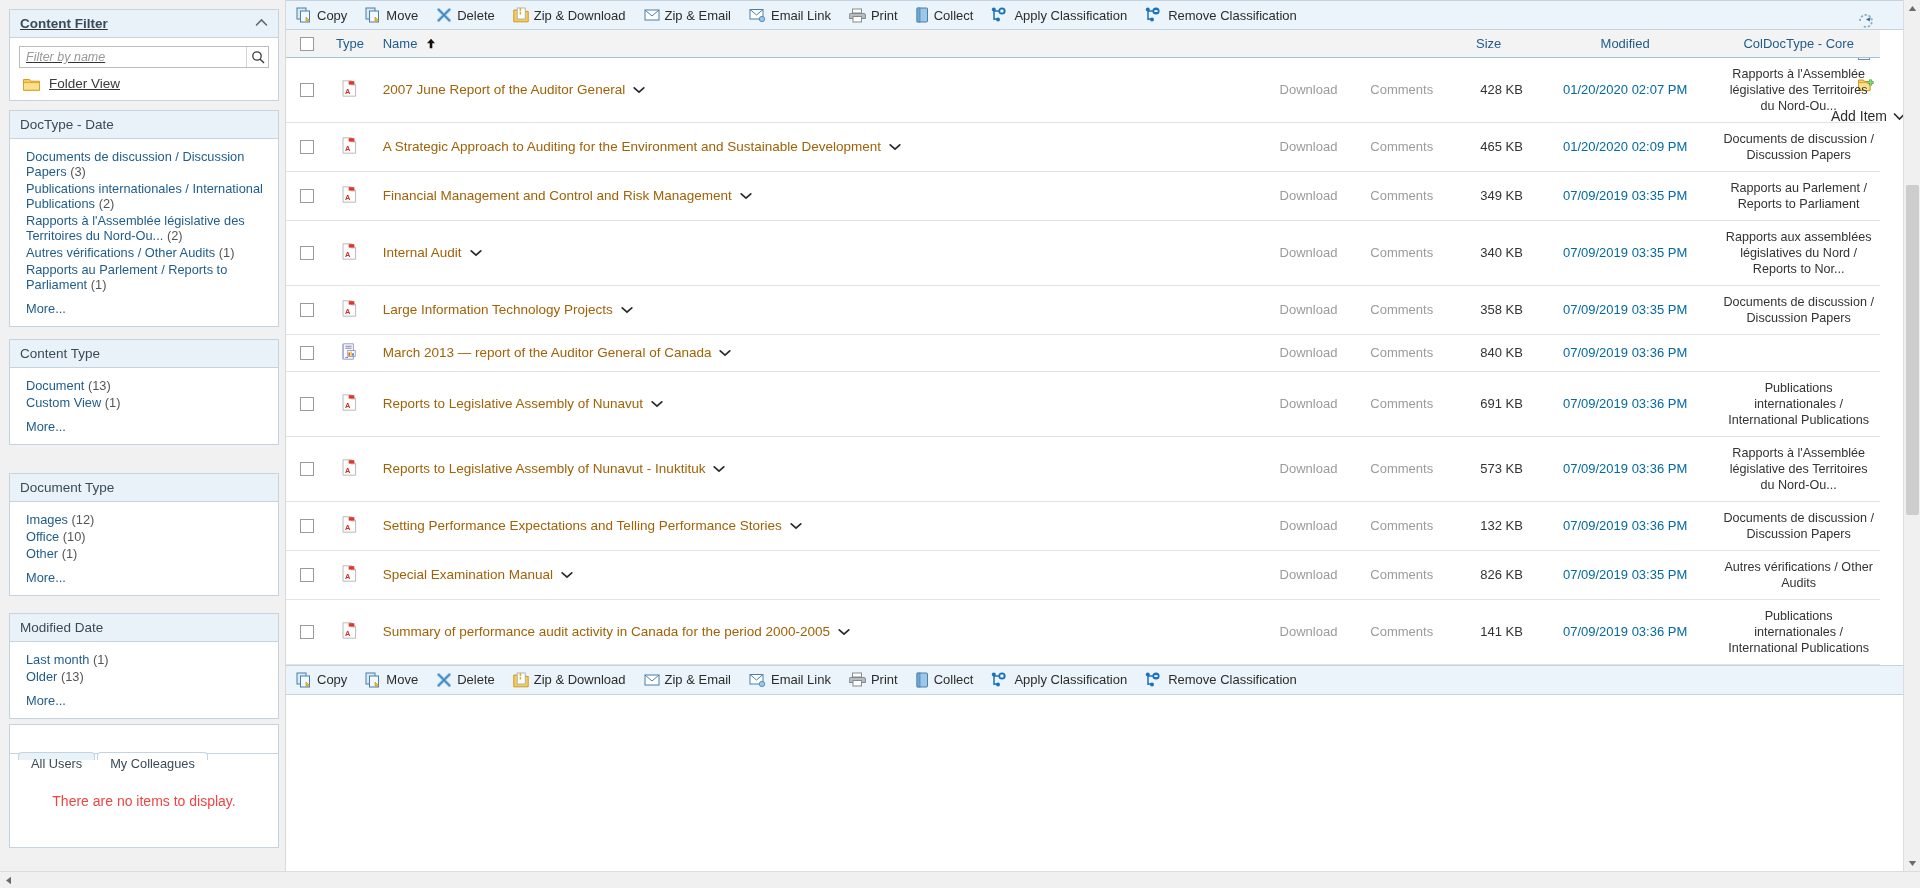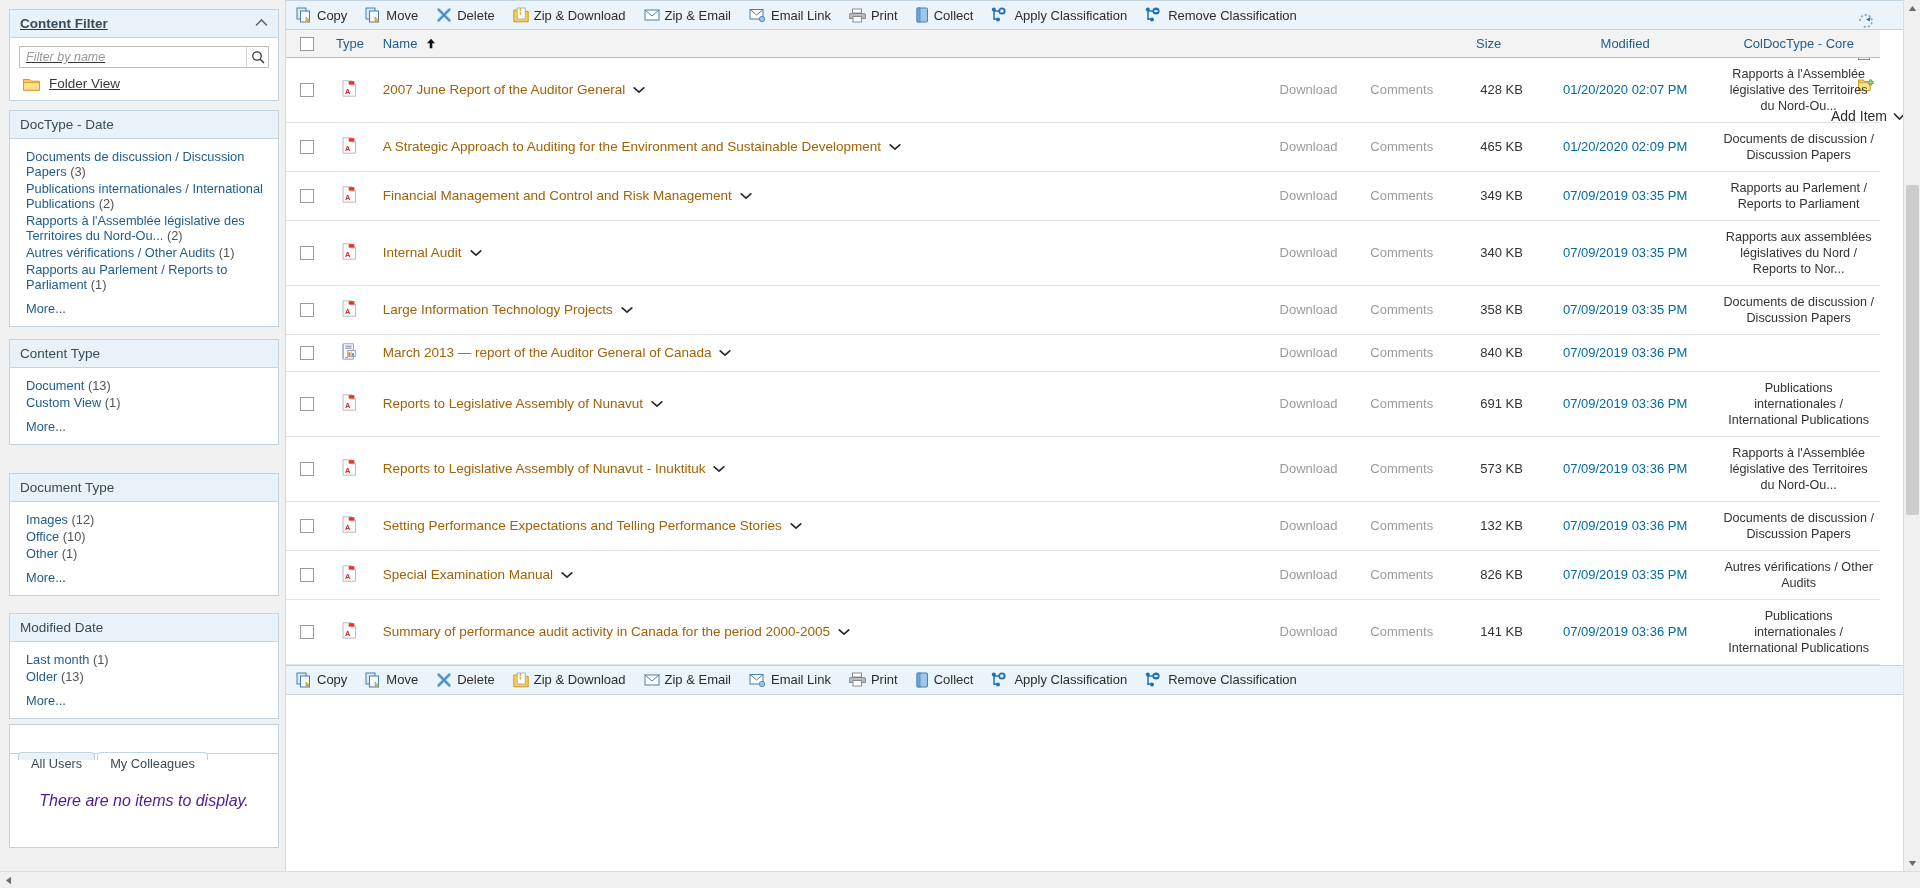--- a/index.html
+++ b/index.html
@@ -134,24 +134,23 @@
     top: 1px;
     margin-top: 20px;
   }
   .ptab.active { background: #e8f2f8; }
   .ptab.inactive { background: #ffffff; }
   .pulse-empty {
     height: 93px;
     display: flex;
     align-items: center;
     justify-content: center;
-    color: #4c1d95;
-    font-size: 16px;
+    color: #ef4444;
+    font-size: 14px;
     background: #fff;
-    font-style: italic;
   }
 
   
   #main {
     position: absolute;
     left: 286px; top: 0;
     width: 1634px;
     height: 888px;
     background: #ffffff;
   }

